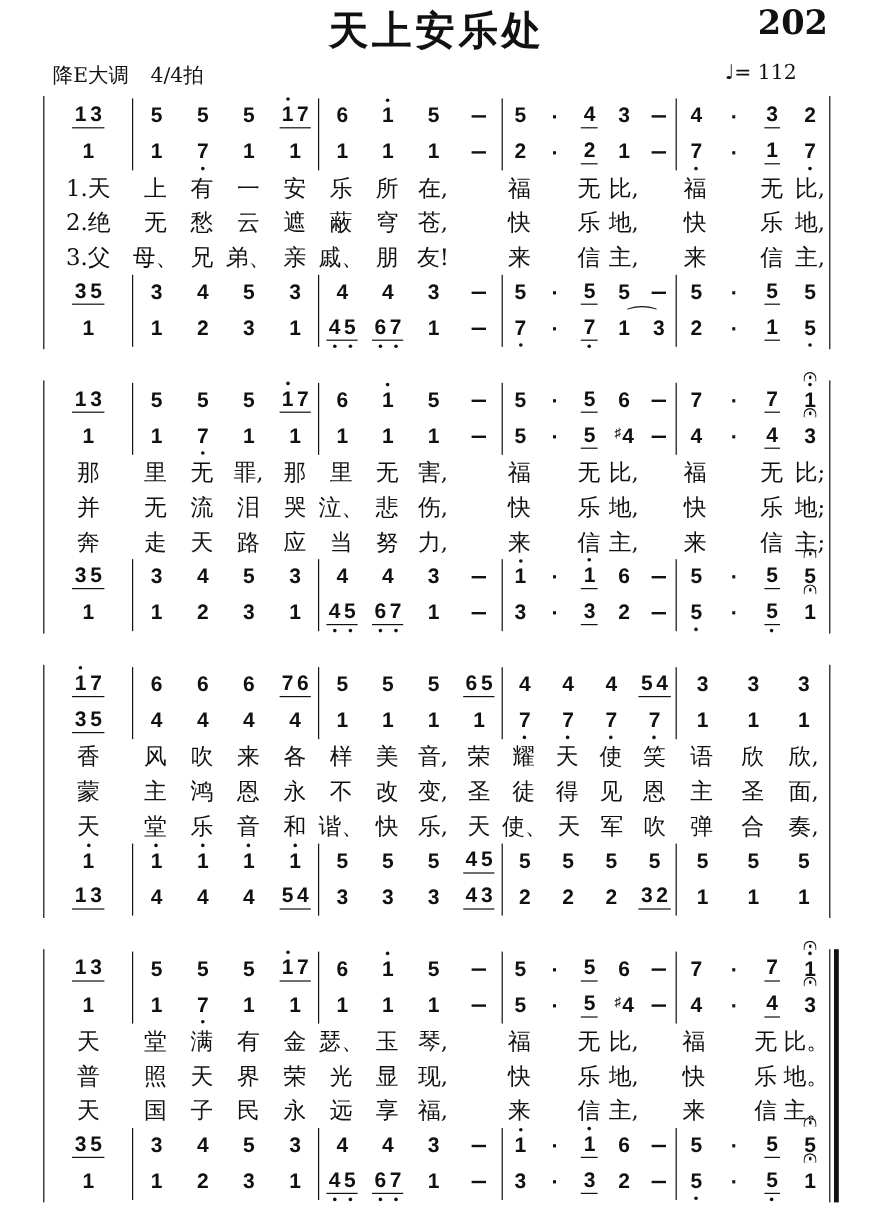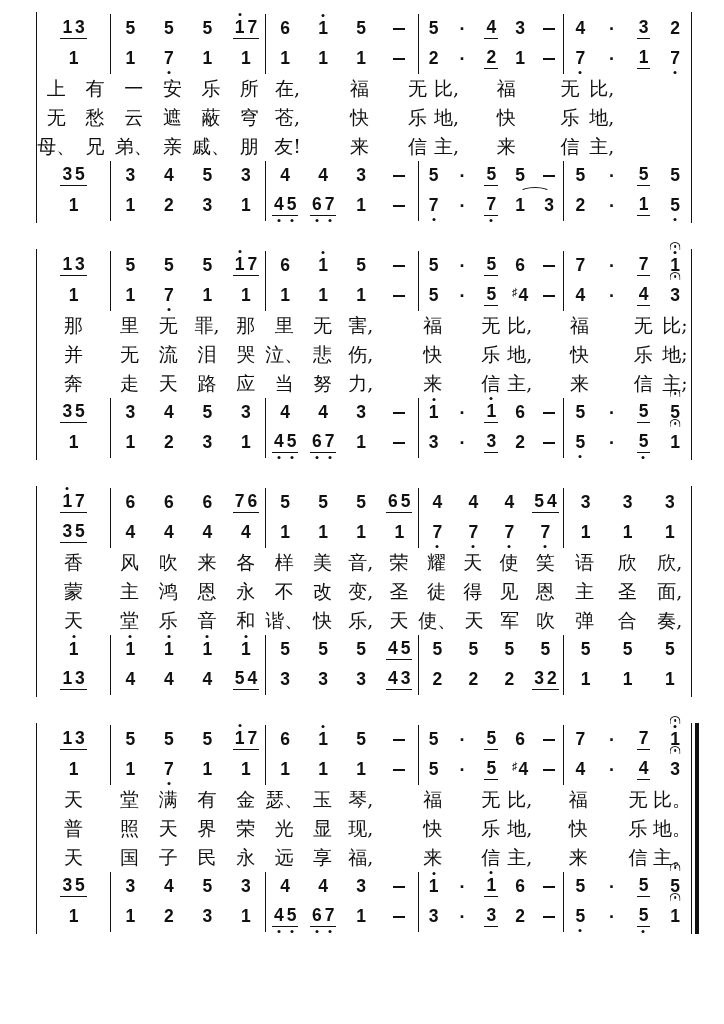--- a/index.html
+++ b/index.html
@@ -42,20 +42,30 @@
       border:1.5px solid #111;border-bottom:none;border-radius:7px 7px 0 0;}
   .fm::after{content:"";position:absolute;left:50%;transform:translateX(-50%);top:3px;
       width:2.6px;height:2.6px;border-radius:50%;background:#111;}
   .tiearc{position:absolute;left:45%;bottom:calc(100% - 1px);width:28px;height:9px;
       border:1.7px solid transparent;border-top-color:#111;border-radius:50%;}
 </style>
 </head>
 <body>
 
 <div class="sheet">
+  <header>
+    <h1 class="title">天上安乐处</h1>
+    <div class="hymn-no">202</div>
+    <div class="subrow">
+      <span class="keywrap">
+        <span>降E大调</span><span>4/4拍</span>
+      </span>
+      <span>♩= 112</span>
+    </div>
+  </header>
   <main id="score">
       <section class="system">
         <div class="blockrow notes">
           <div class="mcell" style="width: 11.2%;">
             <div class="cellrow nrow" style="grid-template-columns: repeat(1, 1fr);">
               <span class="tcell">
                 <span class="bg">
                   <span class="nt">
                     <span class="dg">1</span>
                   </span>
@@ -259,20 +269,31 @@
               </span>
               <span class="tcell">
                 <span class="nt lo">
                   <span class="dg">7</span>
                 </span>
               </span>
             </div>
           </div>
         </div>
         <div class="blockrow lyrics">
+          <div class="mcell lcell" style="width: 11.2%;">
+            <div class="cellrow lrow" style="grid-template-columns: repeat(1, 1fr);">
+              <span class="tcell syl">1.天</span>
+            </div>
+            <div class="cellrow lrow" style="grid-template-columns: repeat(1, 1fr);">
+              <span class="tcell syl">2.绝</span>
+            </div>
+            <div class="cellrow lrow" style="grid-template-columns: repeat(1, 1fr);">
+              <span class="tcell syl">3.父</span>
+            </div>
+          </div>
           <div class="mcell lcell" style="width: 23.7%;">
             <div class="cellrow lrow" style="grid-template-columns: repeat(4, 1fr);">
               <span class="tcell syl">上</span>
               <span class="tcell syl">有</span>
               <span class="tcell syl">一</span>
               <span class="tcell syl">安</span>
             </div>
             <div class="cellrow lrow" style="grid-template-columns: repeat(4, 1fr);">
               <span class="tcell syl">无</span>
               <span class="tcell syl">愁</span>

